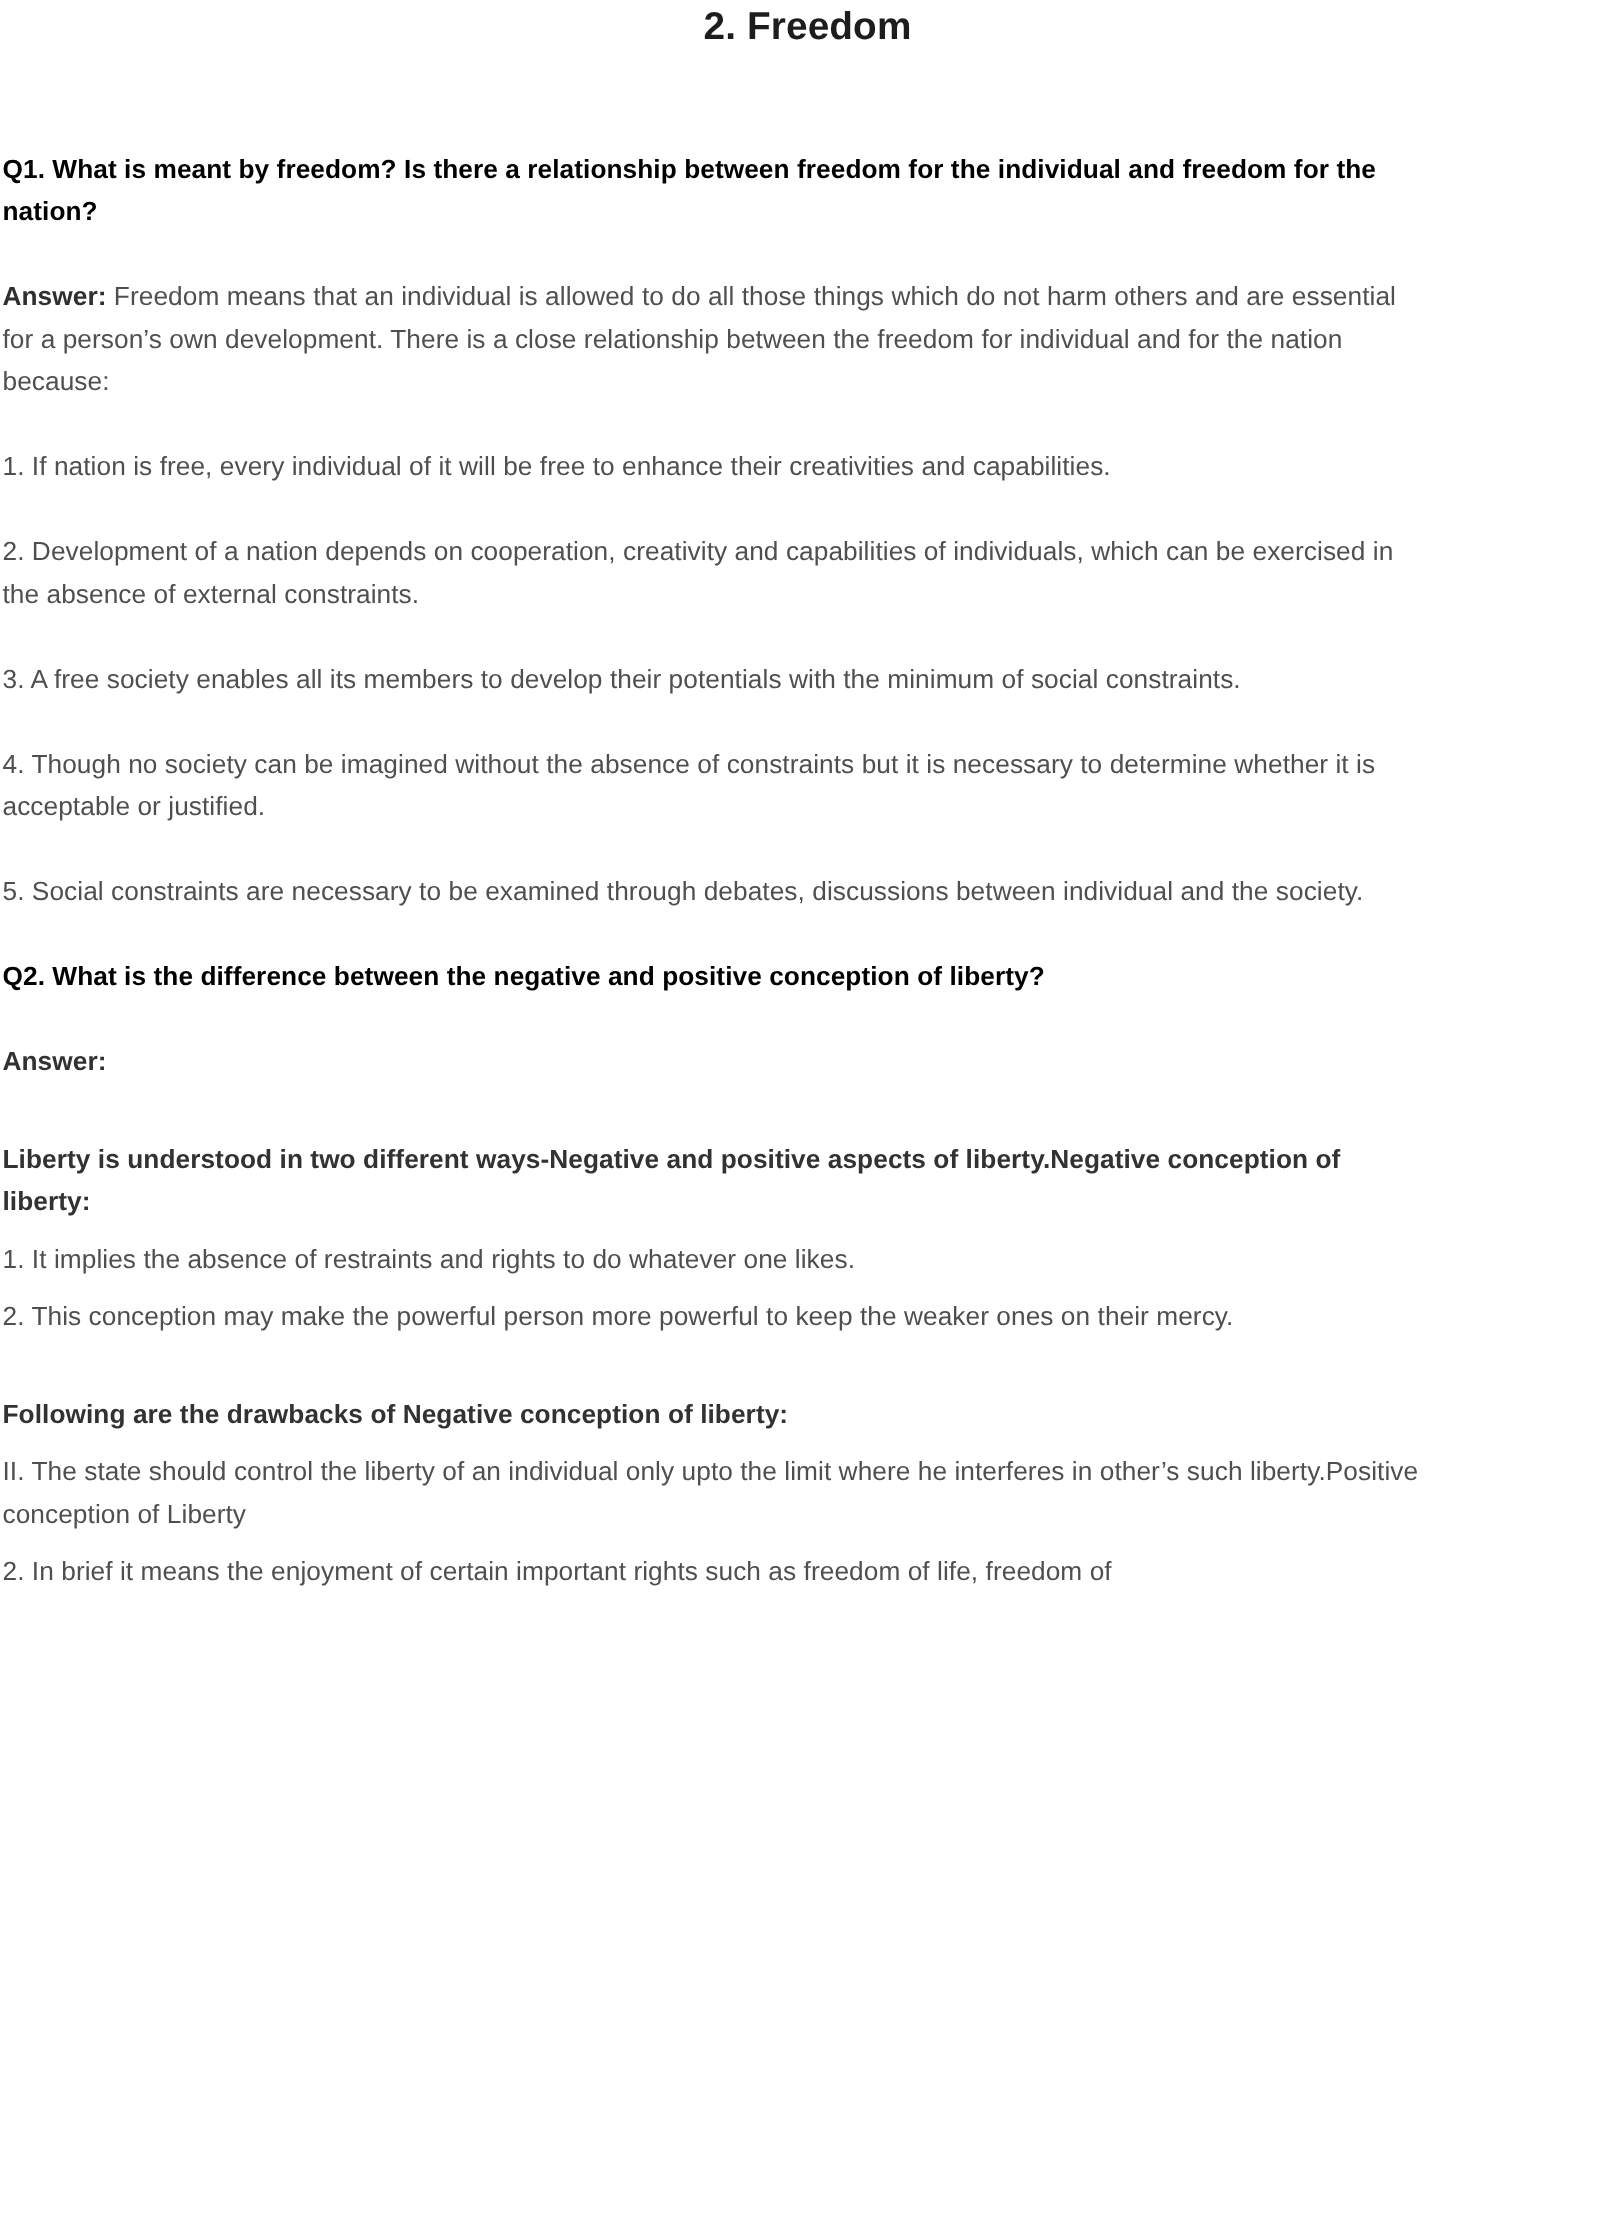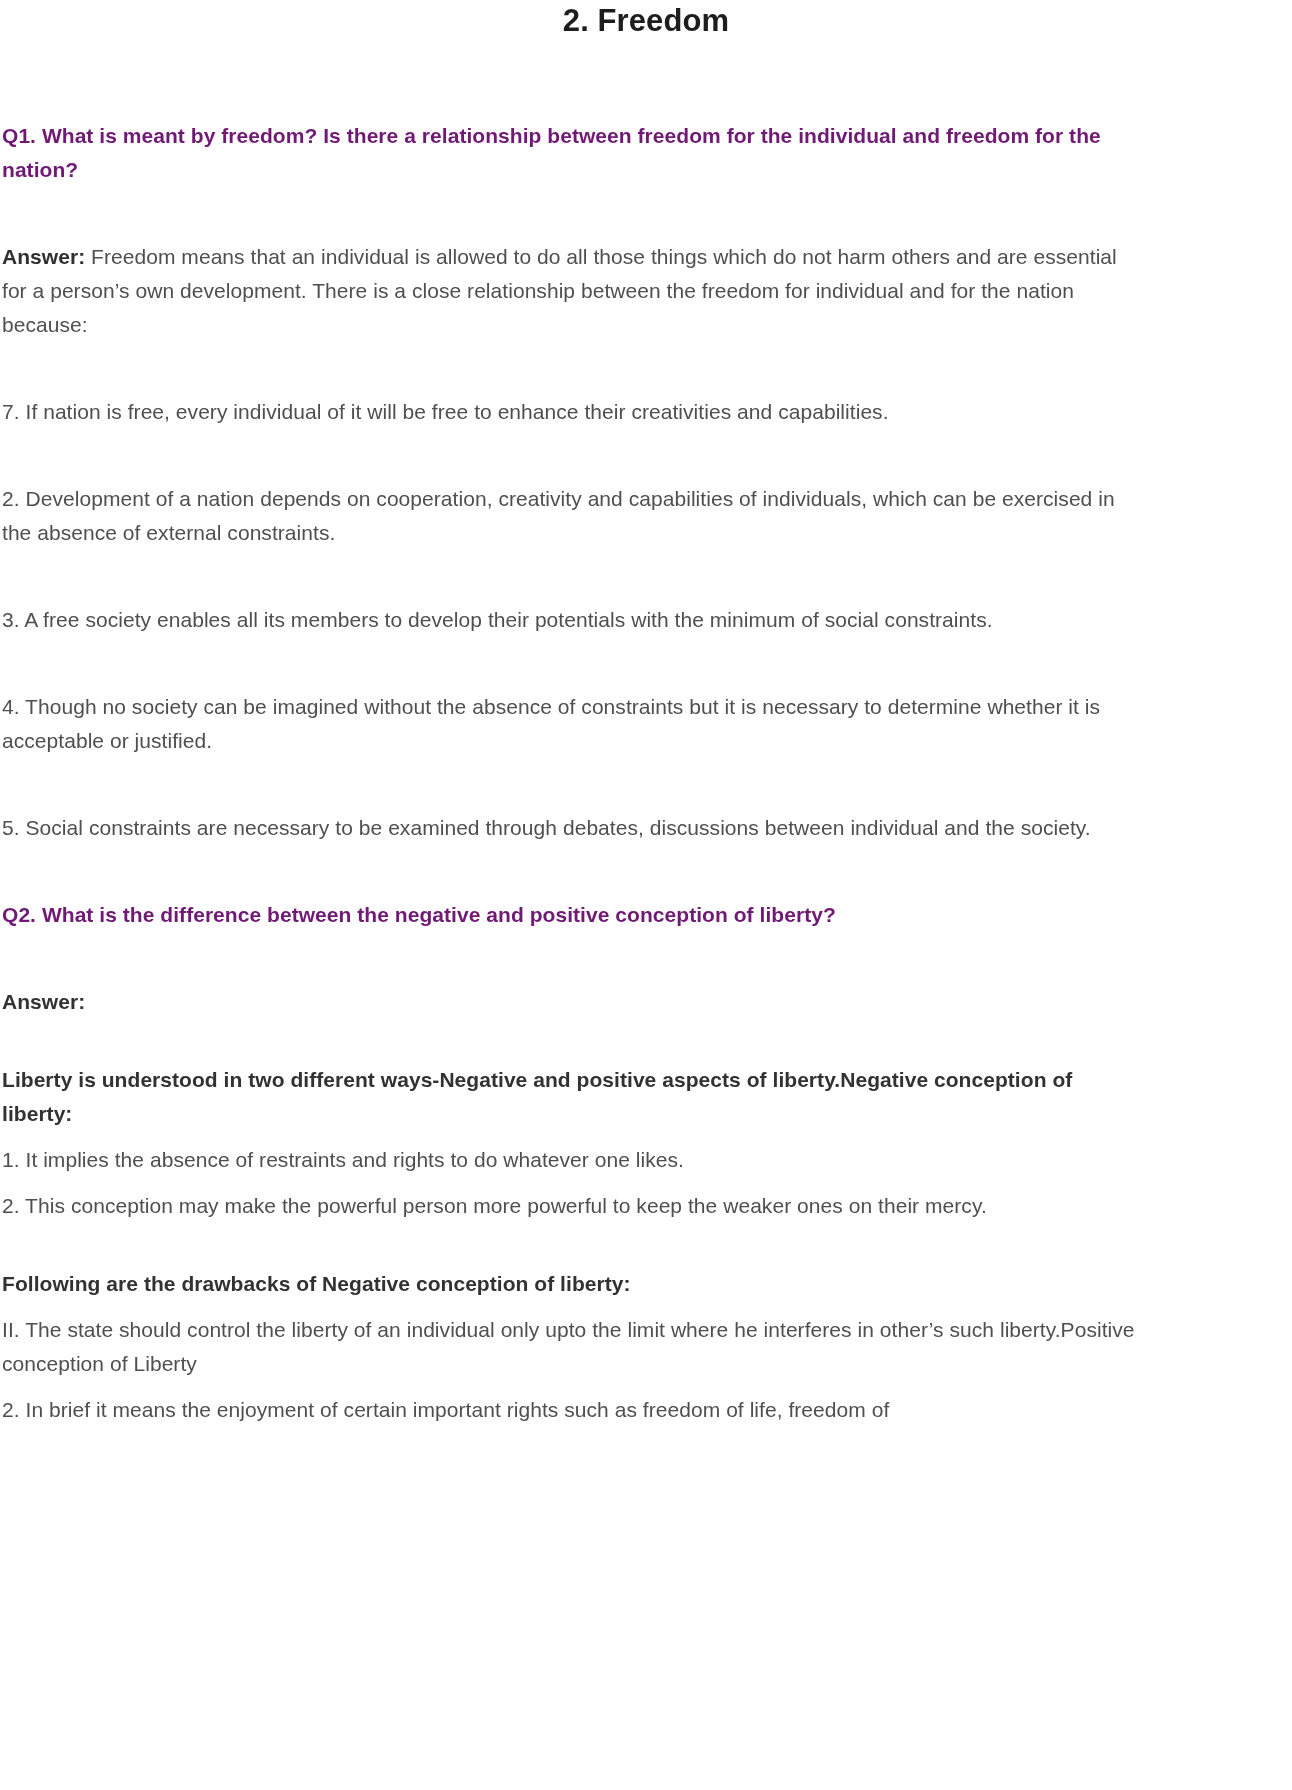--- a/index.html
+++ b/index.html
@@ -37,26 +37,26 @@
     margin-right: -152px;
   }
   .block {
     font-size: 21px;
     line-height: 1.62;
     color: #4f4f4f;
     margin: 0;
     letter-spacing: 0.05px;
   }
   
-  .gap-lg { margin-top: 53px; }
+  .gap-lg { margin-top: 34px; }
   .gap-sm { margin-top: 12px; }
   .gap-xl { margin-top: 44px; }
   .q {
     font-weight: bold;
-    color: #701a75;
+    color: #000000;
   }
   .strong-head {
     font-weight: bold;
     color: #323232;
   }
   b.lead {
     font-weight: bold;
     color: #2f2f2f;
   }
 </style>
@@ -64,21 +64,21 @@
 <body>
 
 <div class="page">
 
   <h1 class="doc-title">2. Freedom</h1>
 
   <p class="block q" style="margin-top:78px;">Q1. What is meant by freedom? Is there a relationship between freedom for the individual and freedom for the nation?</p>
 
   <p class="block gap-lg"><b class="lead">Answer:</b><span> Freedom means that an individual is allowed to do all those things which do not harm others and are essential for a person’s own development. There is a close relationship between the freedom for individual and for the nation because:</span></p>
 
-  <p class="block gap-lg">7. If nation is free, every individual of it will be free to enhance their creativities and capabilities.</p>
+  <p class="block gap-lg">1. If nation is free, every individual of it will be free to enhance their creativities and capabilities.</p>
 
   <p class="block gap-lg">2. Development of a nation depends on cooperation, creativity and capabilities of individuals, which can be exercised in the absence of external constraints.</p>
 
   <p class="block gap-lg">3. A free society enables all its members to develop their potentials with the minimum of social constraints.</p>
 
   <p class="block gap-lg">4. Though no society can be imagined without the absence of constraints but it is necessary to determine whether it is acceptable or justified.</p>
 
   <p class="block gap-lg">5. Social constraints are necessary to be examined through debates, discussions between individual and the society.</p>
 
   <p class="block q gap-lg">Q2. What is the difference between the negative and positive conception of liberty?</p>

